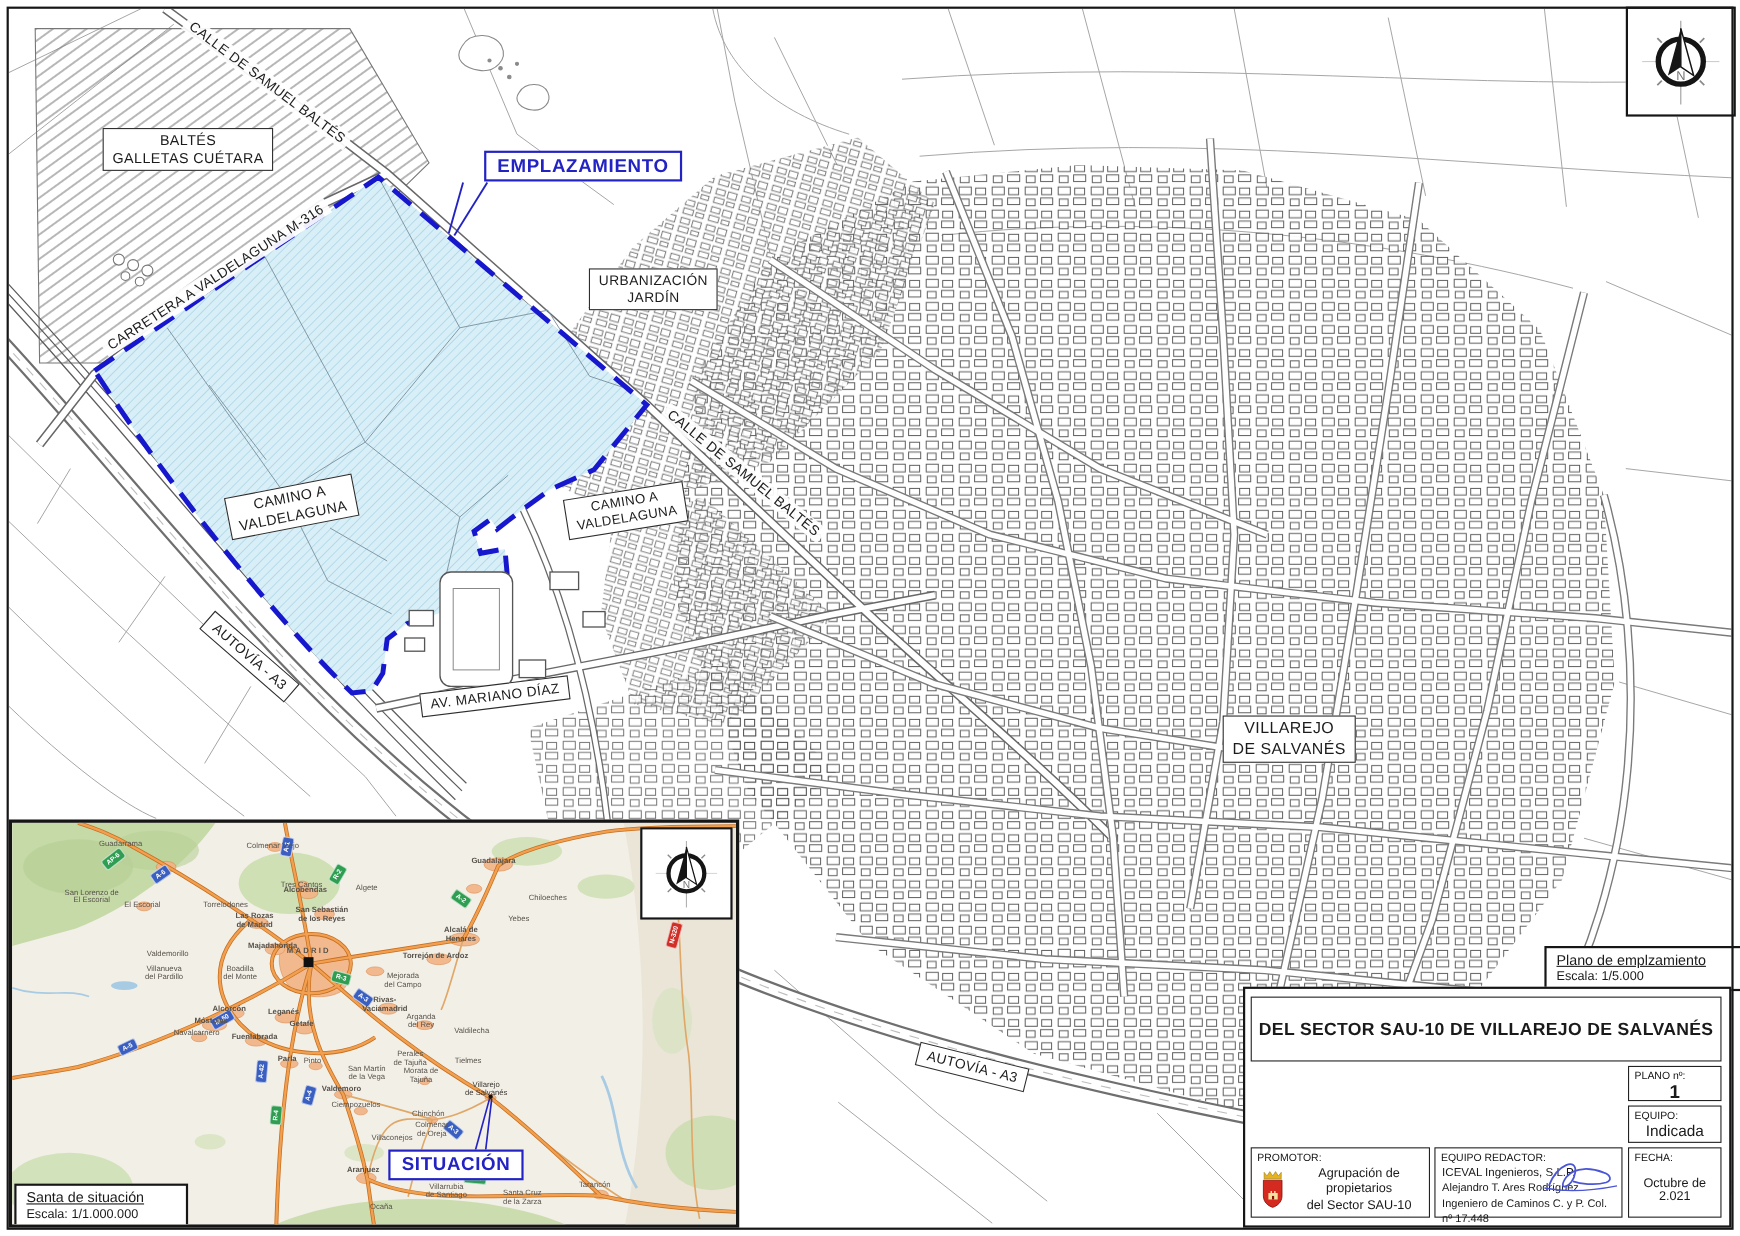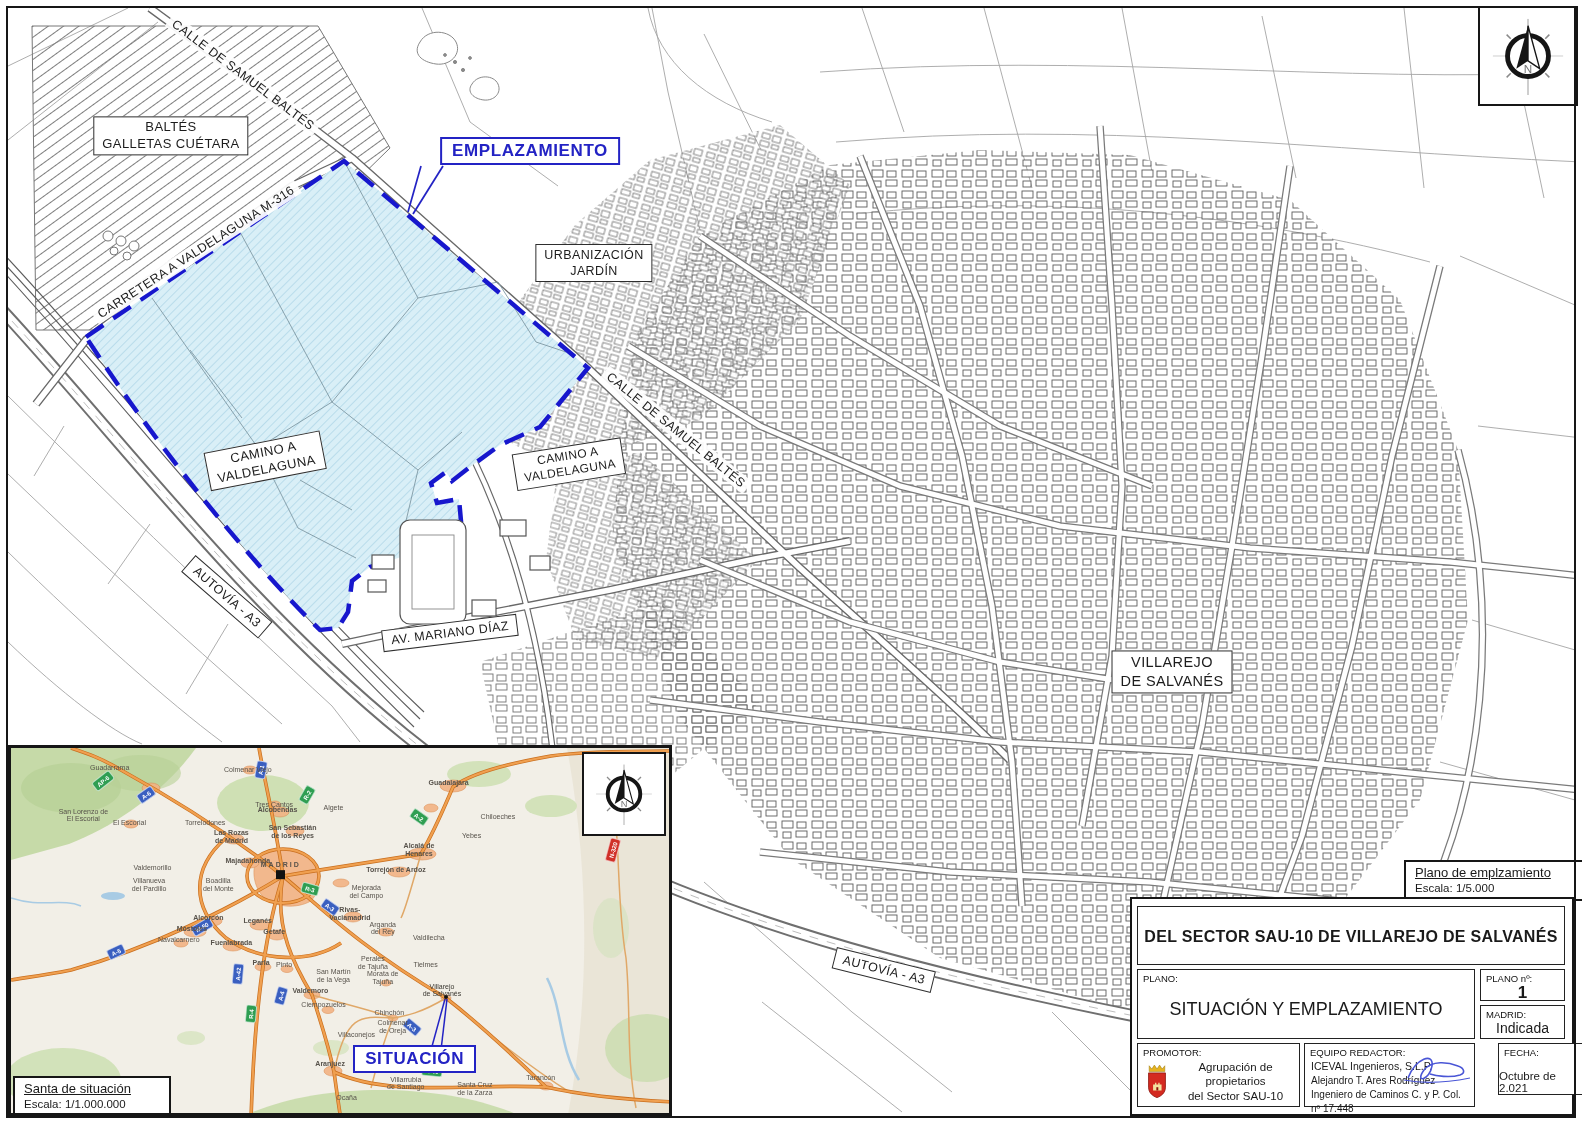--- a/index.html
+++ b/index.html
@@ -63,21 +63,21 @@
   .tb-num{left:348px;top:70px;width:85px;height:32px;text-align:center;}
   .tb-num-val{font-size:17px;font-weight:bold;margin-top:13px;}
   .tb-esc{left:348px;top:106px;width:85px;height:34px;text-align:center;}
   .tb-esc-val{font-size:14px;margin-top:14px;}
   .tb-prom{left:5px;top:144px;width:163px;height:64px;}
   .prom-row{display:flex;align-items:center;gap:6px;padding:16px 4px 0 6px;}
   .prom-text{font-size:11.5px;text-align:center;line-height:1.25;flex:1;}
   .tb-equipo{left:172px;top:144px;width:171px;height:64px;}
   .eq-lines{padding:15px 4px 0 6px;font-size:10px;line-height:1.4;}
   .eq-l1{font-size:10.5px;}
-  .tb-fecha{left:366px;top:144px;width:85px;height:52px;text-align:left;}
+  .tb-fecha{left:348px;top:144px;width:85px;height:64px;text-align:center;}
   .tb-fecha-val{font-size:11.5px;margin-top:26px;}
   .sig{position:absolute;right:0px;top:6px;}
 </style>
 </head>
 <body>
 
 <div class="page">
 
   <div class="map-clip">
   <svg width="1582" height="1124" viewBox="0 0 1582 1124">
@@ -614,30 +614,26 @@
     <div class="scale-box scale-situacion">
       <div class="t">Santa de situación</div>
       <div class="s">Escala: 1/1.000.000</div>
     </div>
   </div>
 
   <div class="title-block">
     <div class="tb-cell tb-title">
       <div class="tb-title2">DEL SECTOR  SAU-10 DE VILLAREJO DE SALVANÉS</div>
     </div>
-    <div class="tb-cell tb-plano">
-      <span class="tb-tag">PLANO:</span>
-      <div class="tb-plano-val">SITUACIÓN Y EMPLAZAMIENTO</div>
-    </div>
     <div class="tb-cell tb-num">
       <span class="tb-tag">PLANO  nº:</span>
       <div class="tb-num-val">1</div>
     </div>
     <div class="tb-cell tb-esc">
-      <span class="tb-tag">MADRID:</span>
+      <span class="tb-tag">EQUIPO:</span>
       <div class="tb-esc-val">Indicada</div>
     </div>
     <div class="tb-cell tb-prom">
       <span class="tb-tag">PROMOTOR:</span>
       <div class="prom-row">
         <svg width="26" height="40" viewBox="0 0 40 58">
           <path d="M8,13 L8,4 L12,9 L16,3 L20,9 L24,3 L28,9 L32,4 L32,13 Z" fill="#e6b31e" stroke="#9a7a10" stroke-width="0.8"></path>
           <path d="M7,15 h26 v22 c0,9 -7,14 -13,16 c-6,-2 -13,-7 -13,-16 Z" fill="#d42a20" stroke="#8a130c" stroke-width="1.2"></path>
           <path d="M14,33 h3 v-3 h2 v3 h3 v-3 h2 v3 h3 v9 h-13 Z" fill="#f3e3a0"></path>
           <rect x="19" y="37" width="3" height="5" fill="#8a130c"></rect>

